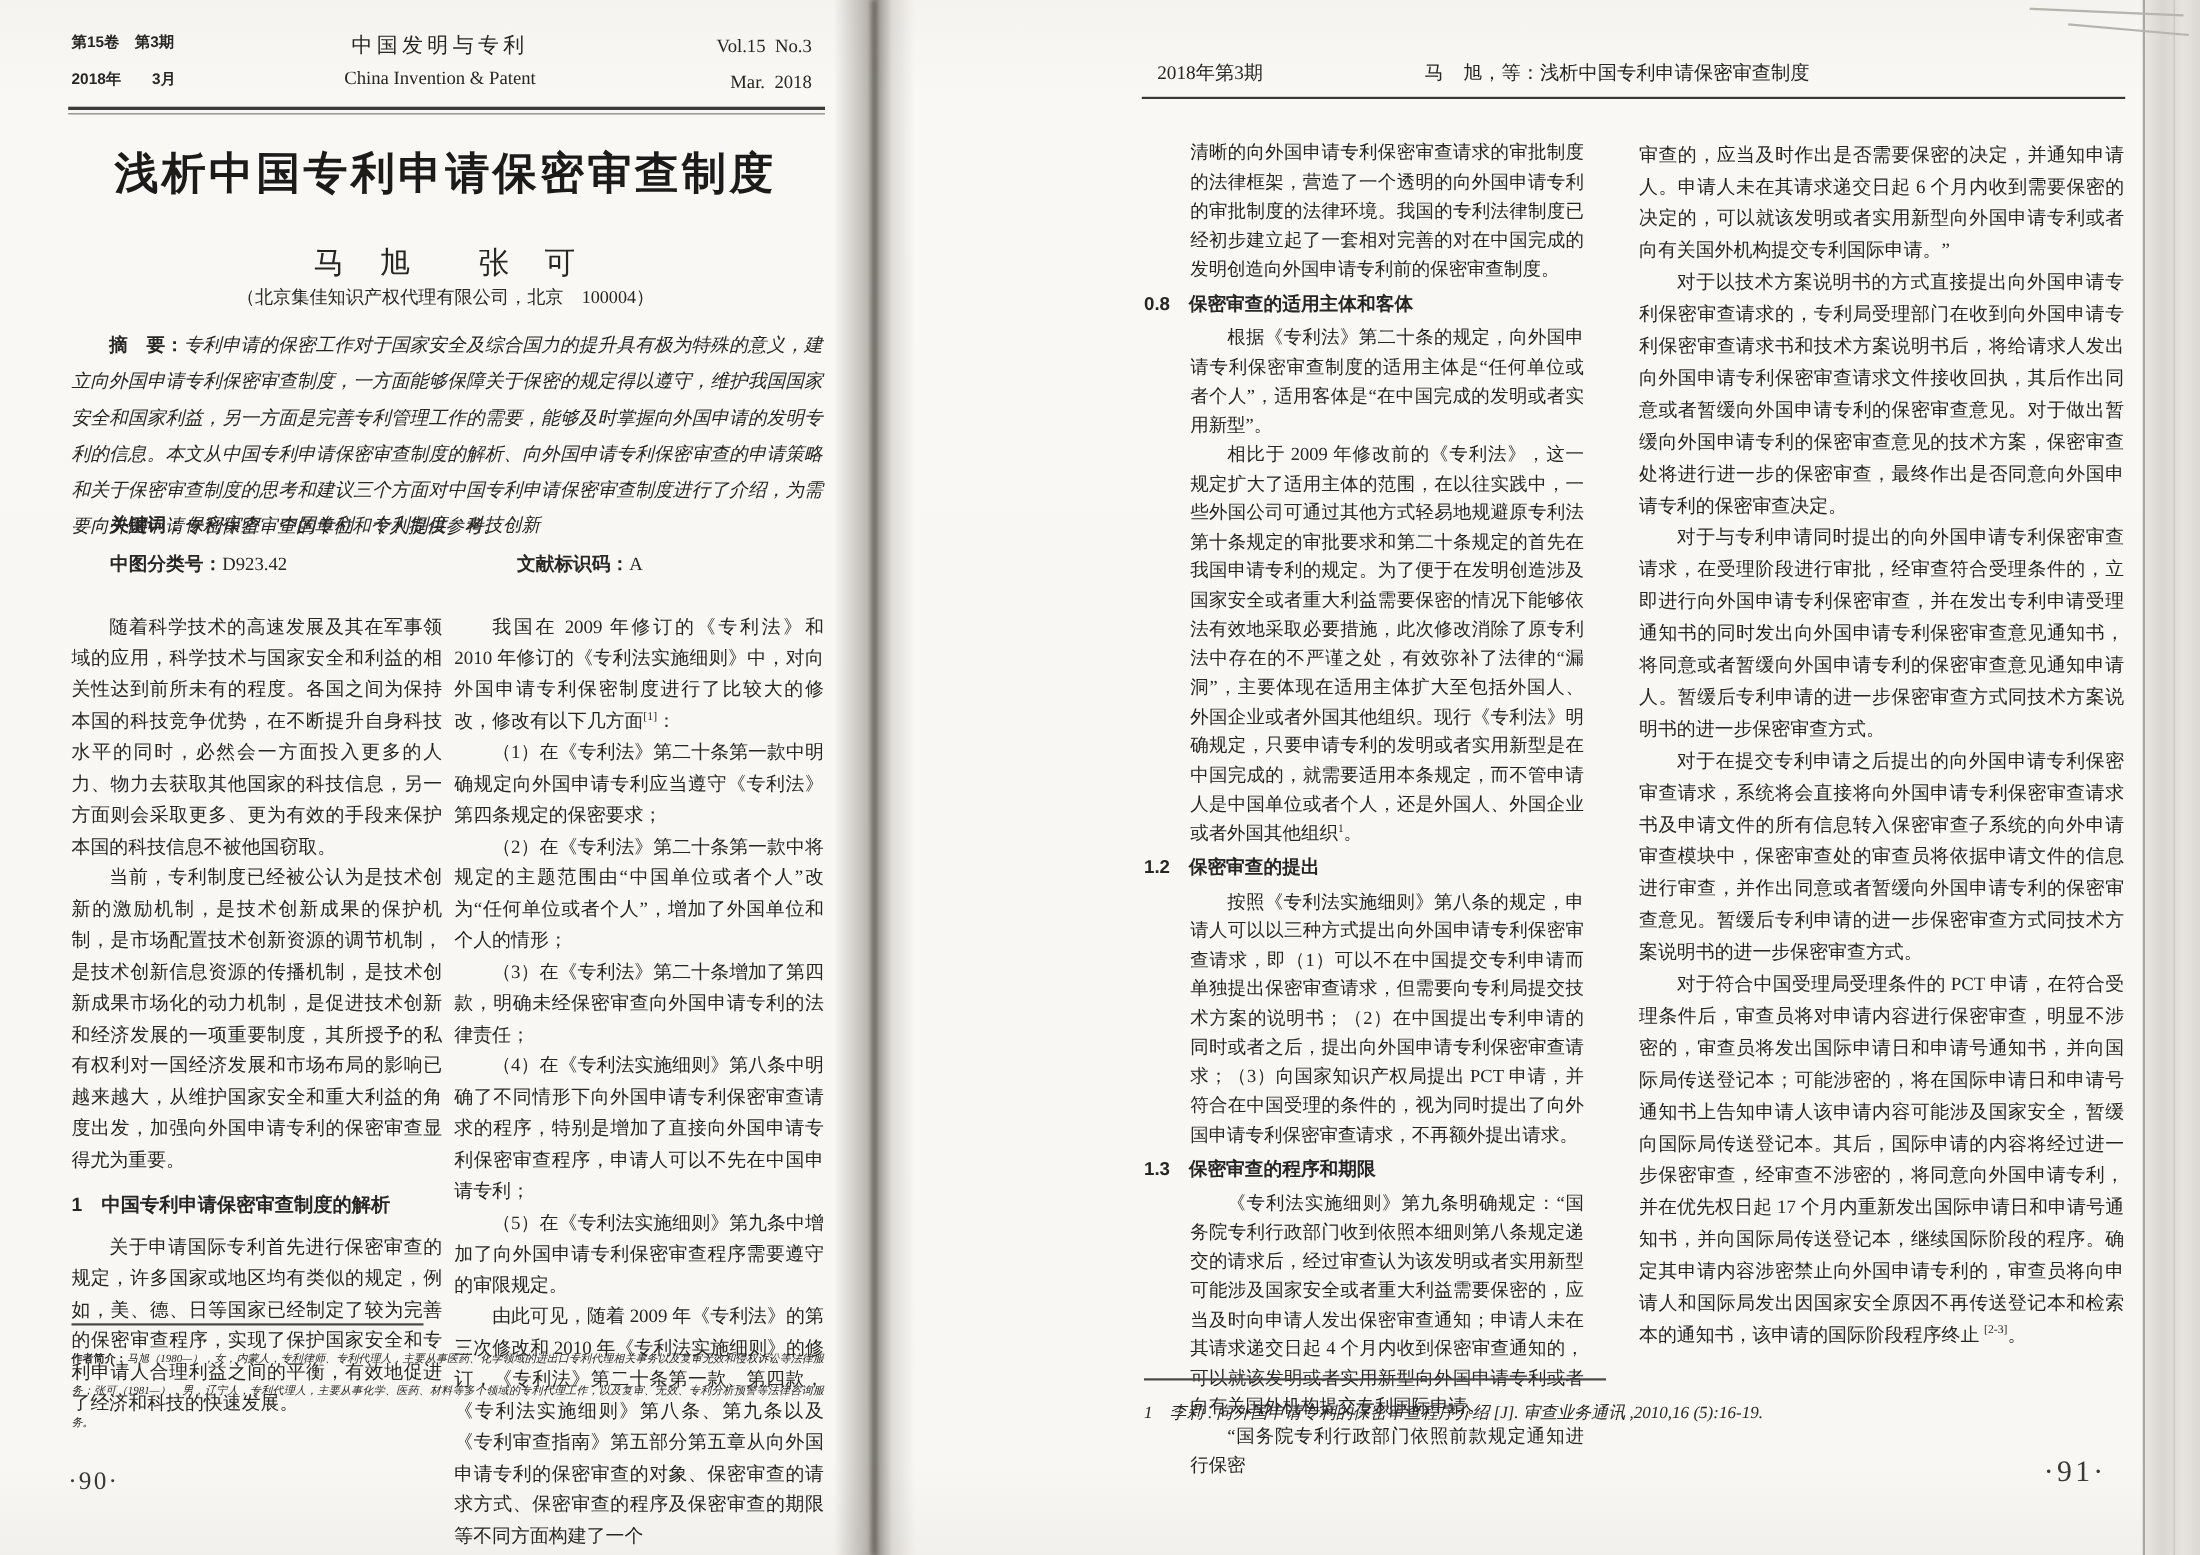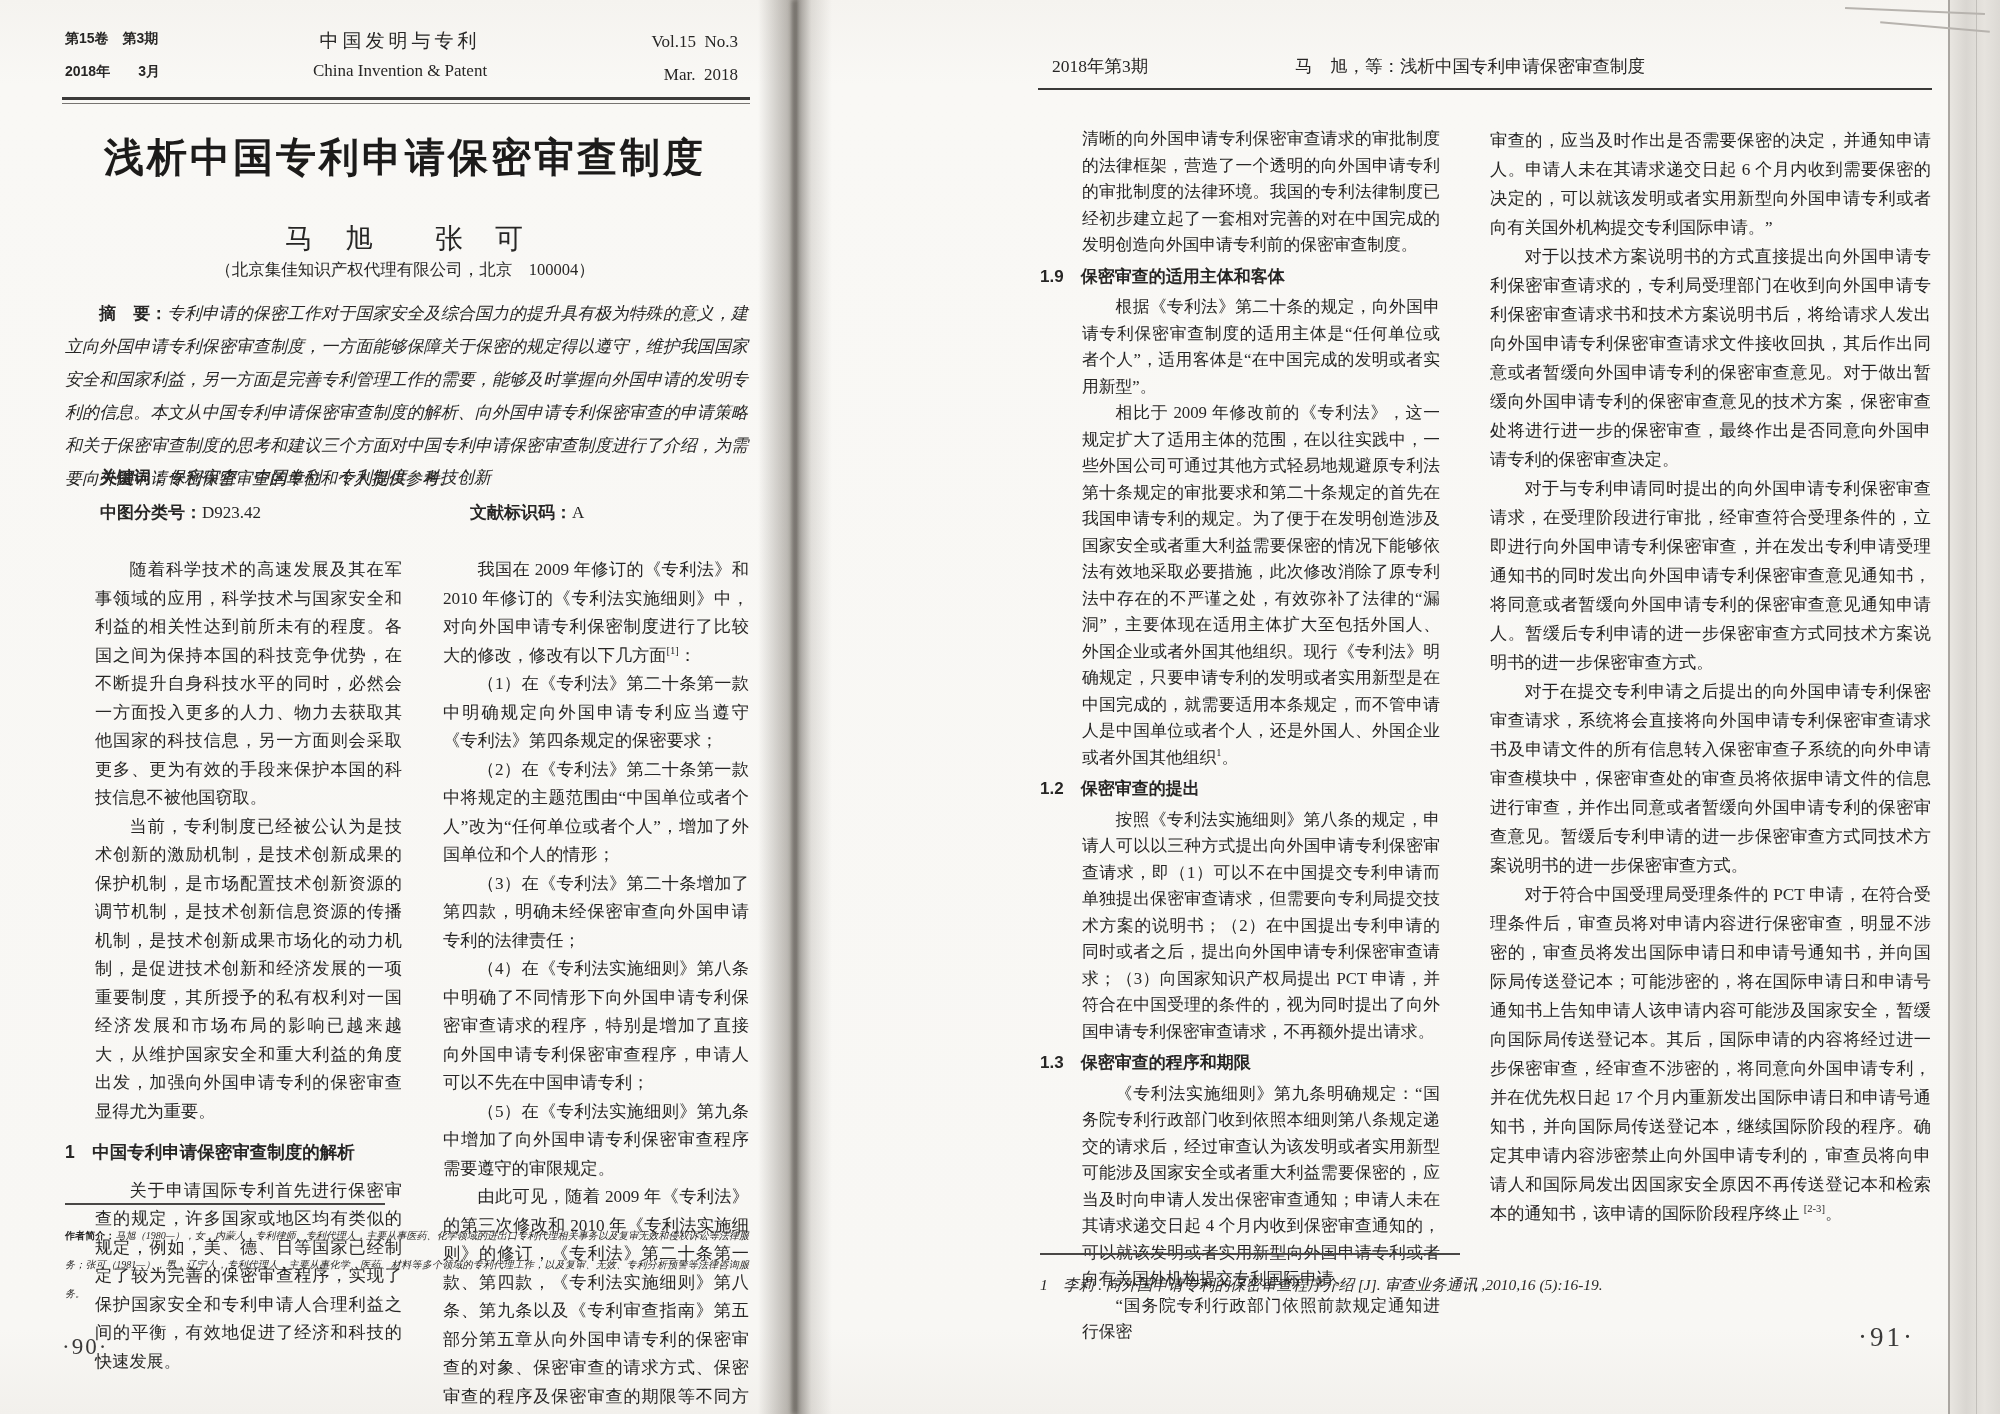--- a/index.html
+++ b/index.html
@@ -39,21 +39,21 @@
   .rule-foot{border-top:2px solid #4a4846;}
 
   .title{font-size:40px;font-weight:bold;letter-spacing:3px;text-align:center;color:#1c1b1a;}
   .authors{font-size:28px;letter-spacing:2px;text-align:center;}
   .affil{font-size:16.5px;text-align:center;}
 
   .abstract{font-size:17px;line-height:33px;text-indent:2em;}
   .kwline{font-size:17px;}
   .clcline{font-size:17px;}
 
-  .lcol p{font-size:17.2px;line-height:28.5px;margin-left:30px;}
+  .lcol p{font-size:17.2px;line-height:28.5px;}
   .lcol .sec-h{font-size:17.5px;margin:12px 0 10px 0;text-align:left;}
   .rcol1 p{font-size:16.8px;line-height:26.5px;margin-left:42px;}
   .rcol1 .sec-h{font-size:17px;margin:5px 0 4px 0;text-align:left;}
   .rcol2 p{font-size:17.2px;line-height:29px;}
 
   .bio{font-size:10px;line-height:29px;}
   .footnote{font-size:15.5px;line-height:26px;}
   .pagenum{font-size:23px;letter-spacing:2px;color:#3a3938;}
   .pagenum-r{font-size:27px;letter-spacing:3px;color:#3a3938;}
 </style>
@@ -121,21 +121,21 @@
   </section>
 
   <section>
 
     <div class="abs" style="left:1052px;top:54px;font-size:17.5px;">2018年第3期</div>
     <div class="abs" style="left:1150px;top:54px;width:640px;text-align:center;font-size:17.5px;">马　旭，等：浅析中国专利申请保密审查制度</div>
     <div class="abs rule-single" style="left:1038px;top:88px;width:894px;"></div>
 
     <div class="abs rcol1" style="left:1040px;top:126px;width:400px;">
       <p>清晰的向外国申请专利保密审查请求的审批制度的法律框架，营造了一个透明的向外国申请专利的审批制度的法律环境。我国的专利法律制度已经初步建立起了一套相对完善的对在中国完成的发明创造向外国申请专利前的保密审查制度。</p>
-      <p class="hei sec-h">1.9　保密审查的适用主体和客体</p>
+      <p class="hei sec-h">0.8　保密审查的适用主体和客体</p>
       <p class="indent">根据《专利法》第二十条的规定，向外国申请专利保密审查制度的适用主体是“任何单位或者个人”，适用客体是“在中国完成的发明或者实用新型”。</p>
       <p class="indent"><span>相比于 2009 年修改前的《专利法》，这一规定扩大了适用主体的范围，在以往实践中，一些外国公司可通过其他方式轻易地规避原专利法第十条规定的审批要求和第二十条规定的首先在我国申请专利的规定。为了便于在发明创造涉及国家安全或者重大利益需要保密的情况下能够依法有效地采取必要措施，此次修改消除了原专利法中存在的不严谨之处，有效弥补了法律的“漏洞”，主要体现在适用主体扩大至包括外国人、外国企业或者外国其他组织。现行《专利法》明确规定，只要申请专利的发明或者实用新型是在中国完成的，就需要适用本条规定，而不管申请人是中国单位或者个人，还是外国人、外国企业或者外国其他组织</span><sup>1</sup><span>。</span></p>
       <p class="hei sec-h">1.2　保密审查的提出</p>
       <p class="indent">按照《专利法实施细则》第八条的规定，申请人可以以三种方式提出向外国申请专利保密审查请求，即（1）可以不在中国提交专利申请而单独提出保密审查请求，但需要向专利局提交技术方案的说明书；（2）在中国提出专利申请的同时或者之后，提出向外国申请专利保密审查请求；（3）向国家知识产权局提出 PCT 申请，并符合在中国受理的条件的，视为同时提出了向外国申请专利保密审查请求，不再额外提出请求。</p>
       <p class="hei sec-h">1.3　保密审查的程序和期限</p>
       <p class="indent">《专利法实施细则》第九条明确规定：“国务院专利行政部门收到依照本细则第八条规定递交的请求后，经过审查认为该发明或者实用新型可能涉及国家安全或者重大利益需要保密的，应当及时向申请人发出保密审查通知；申请人未在其请求递交日起 4 个月内收到保密审查通知的，可以就该发明或者实用新型向外国申请专利或者向有关国外机构提交专利国际申请。</p>
       <p class="indent">“国务院专利行政部门依照前款规定通知进行保密</p>
     </div>
 
     <div class="abs rcol2" style="left:1490px;top:126px;width:441px;">

